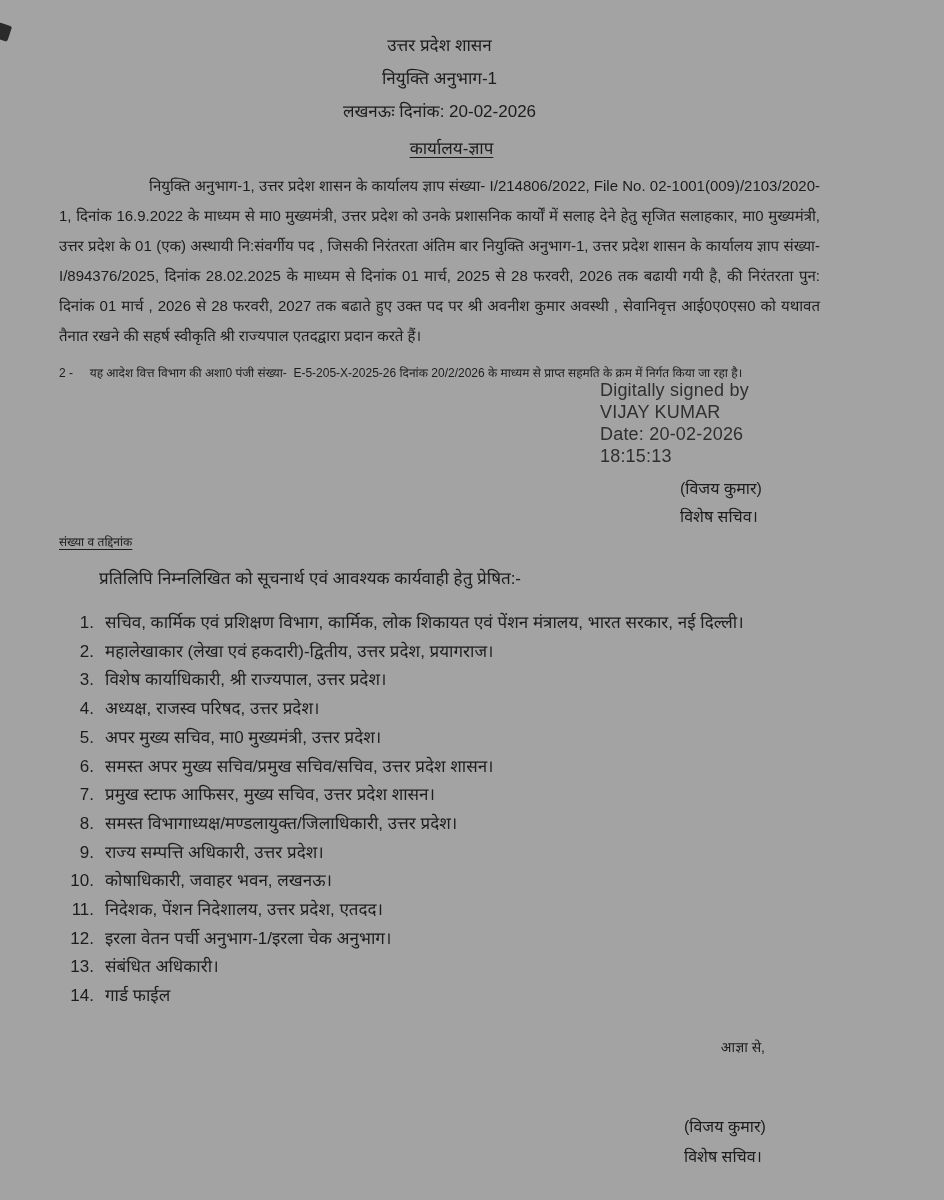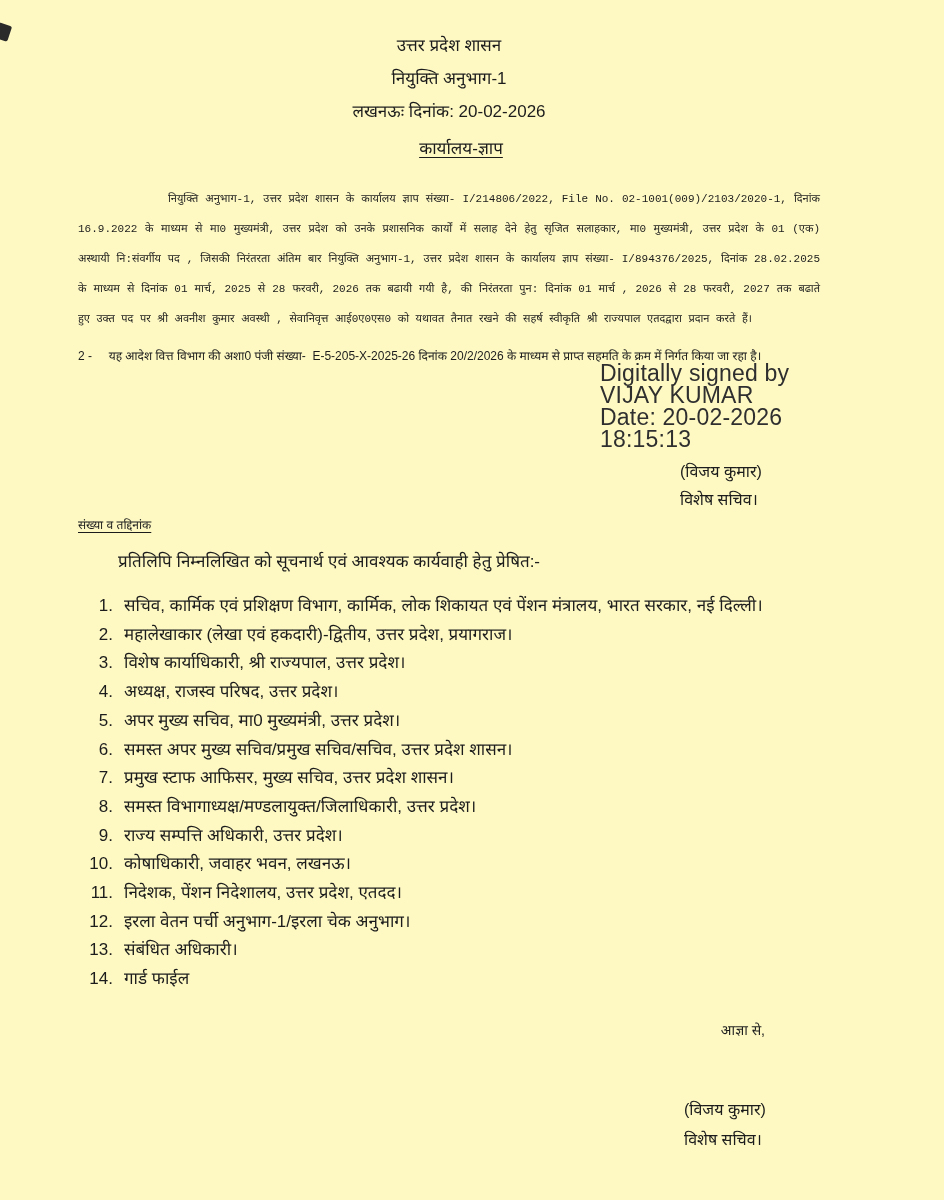--- a/index.html
+++ b/index.html
@@ -1,23 +1,23 @@
 <!DOCTYPE html>
 <html><head>
 <meta charset="utf-8">
 <style>
   html, body { margin: 0; padding: 0; background: #ffffff; }
   .page {
     position: relative;
     width: 944px;
     height: 1200px;
     margin: 0 auto;
-    background: #fef9c3;
+    background: #a3a3a3;
     box-sizing: border-box;
-    padding: 36px 124px 0 78px;
+    padding: 36px 124px 0 59px;
     font-family: "Liberation Sans", "DejaVu Sans", sans-serif;
     color: #1c1c1c;
     overflow: hidden;
   }
   .scan-artifact {
     position: absolute;
     left: -4px;
     top: 24px;
     width: 14px;
     height: 16px;
@@ -29,47 +29,46 @@
   .doc-header .hline { margin: 0 0 13px 0; line-height: 20px; }
   .doc-title {
     display: inline-block;
     text-decoration: underline;
     text-underline-offset: 3px;
     font-size: 17px;
     margin-top: 1px;
     margin-left: 24px;
   }
   .para1 {
-    margin: 25px 0 6px 0;
-    font-size: 11px;
+    margin: 12px 0 6px 0;
+    font-size: 15px;
     line-height: 30px;
     text-align: justify;
     text-indent: 90px;
-    font-family: Liberation Mono, monospace;
   }
   .sig-section {
     position: relative;
     min-height: 172px;
     margin-top: 4px;
   }
   .para2 {
     margin: 0;
     font-size: 12px;
     line-height: 33px;
     text-align: justify;
     max-width: 695px;
   }
   .sig-block {
     position: absolute;
     top: 22px;
     right: 0;
     width: 220px;
   }
   .digital-sig {
-    font-size: 23px;
+    font-size: 18px;
     line-height: 22px;
     color: #2f2f2f;
     letter-spacing: 0.2px;
   }
   .signer {
     margin-top: 8px;
     padding-left: 80px;
     font-size: 16px;
     line-height: 28px;
     color: #1c1c1c;

